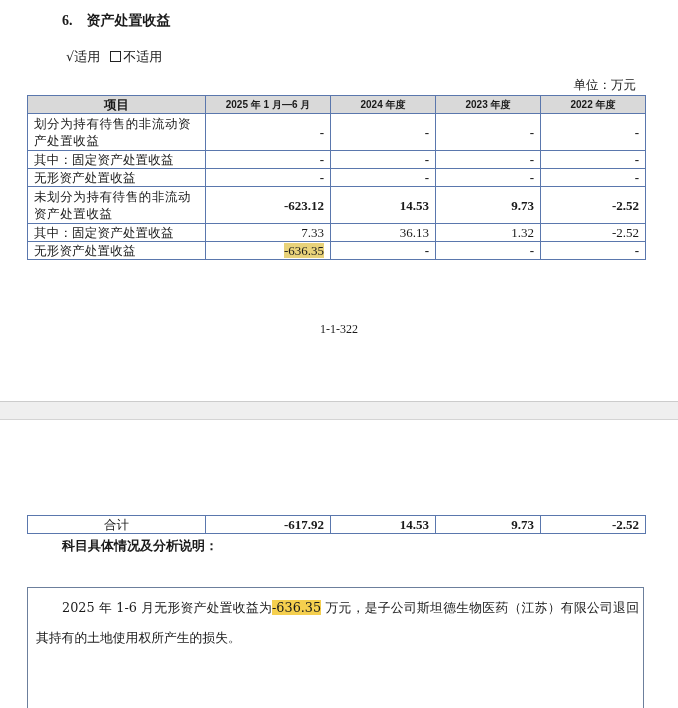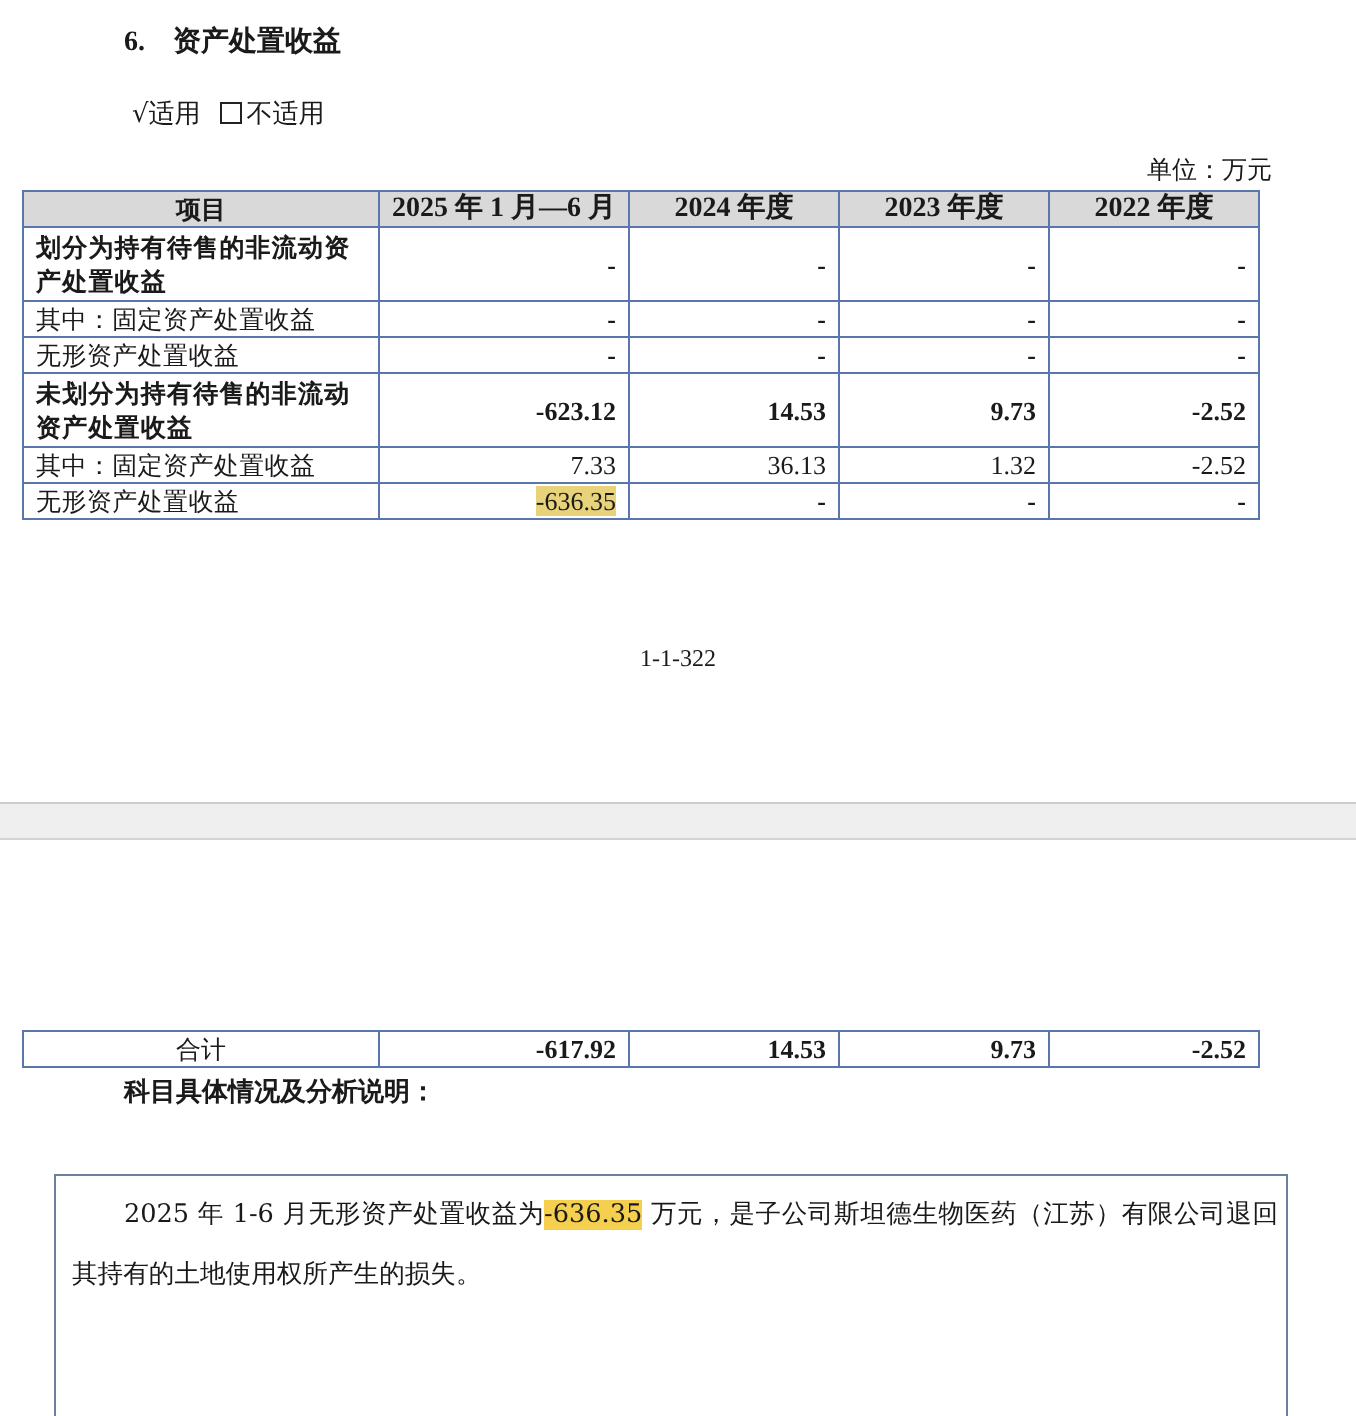--- a/index.html
+++ b/index.html
@@ -7,31 +7,31 @@
     width:678px; height:708px; overflow:hidden; background:#ffffff; position:relative;
     font-family:"DejaVu Serif","Liberation Serif",serif; color:#1a1a1a;
   }
   .abs { position:absolute; }
   .sec-title { left:62px; top:12px; font-size:14px; font-weight:bold; }
   .sec-title .num { font-family:"Liberation Serif",serif; margin-right:14px; }
   .applic { left:66px; top:48px; font-size:13px; }
   .applic .box { display:inline-block; width:9px; height:9px; border:1px solid #222; margin:0 2px 0 10px; vertical-align:-1px; }
   .unit { right:42px; top:77px; font-size:12.5px;margin-left:40px; }
   table.fin {
-    position:absolute; left:11px; border-collapse:collapse; table-layout:fixed;
+    position:absolute; left:27px; border-collapse:collapse; table-layout:fixed;
     font-size:12.5px;
     padding-left:48px;
   }
   table.fin td, table.fin th {
     border:1px solid #5a77ad; padding:0 6px; line-height:17px; overflow:hidden; white-space:nowrap;
   }
-  table.fin th { background:#d9d9d9; font-weight:bold; text-align:center; font-family:Liberation Serif, serif; font-size:14px; height:17px; }
+  table.fin th { background:#d9d9d9; font-weight:bold; text-align:center; font-family:Liberation Sans, sans-serif; font-size:10px; height:17px; }
   table.fin th.item { font-family:"DejaVu Sans",sans-serif; font-size:12.5px; }
   table.fin td.label { font-family:"DejaVu Serif",serif; text-align:left; white-space:normal; letter-spacing:0.2px; }
-  table.fin td.label.bold { font-family:"DejaVu Sans",sans-serif; font-weight:bold; letter-spacing:0.6px;margin-left:22px; }
+  table.fin td.label.bold { font-family:"DejaVu Sans",sans-serif; font-weight:normal; letter-spacing:0.6px;margin-left:22px; }
   table.fin td.num { text-align:right; font-family:"Liberation Serif",serif; font-size:13px; }
   table.fin td.num.bold { font-weight:bold; }
   table.fin td.total-label { text-align:center; font-family:"DejaVu Sans",sans-serif; font-size:12.5px;margin-top:21px; }
   .hl { background:#e8d27a; }
   .hl2 { background:#f5cf4e; }
   .pageno { left:0; width:678px; top:322px; text-align:center; font-family:"Liberation Serif",serif; font-size:12px; }
   .gap { left:0; top:401px; width:678px; height:17px; background:#efefef; border-top:1px solid #cccccc; border-bottom:1px solid #d4d4d4; }
   .analysis-title { left:62px; top:537px; font-size:13px; font-weight:bold; font-family:"DejaVu Sans",sans-serif; }
   .analysis-box {
     left:27px; top:587px; width:617px; height:140px; border:1px solid #6c7f9c; box-sizing:border-box;

